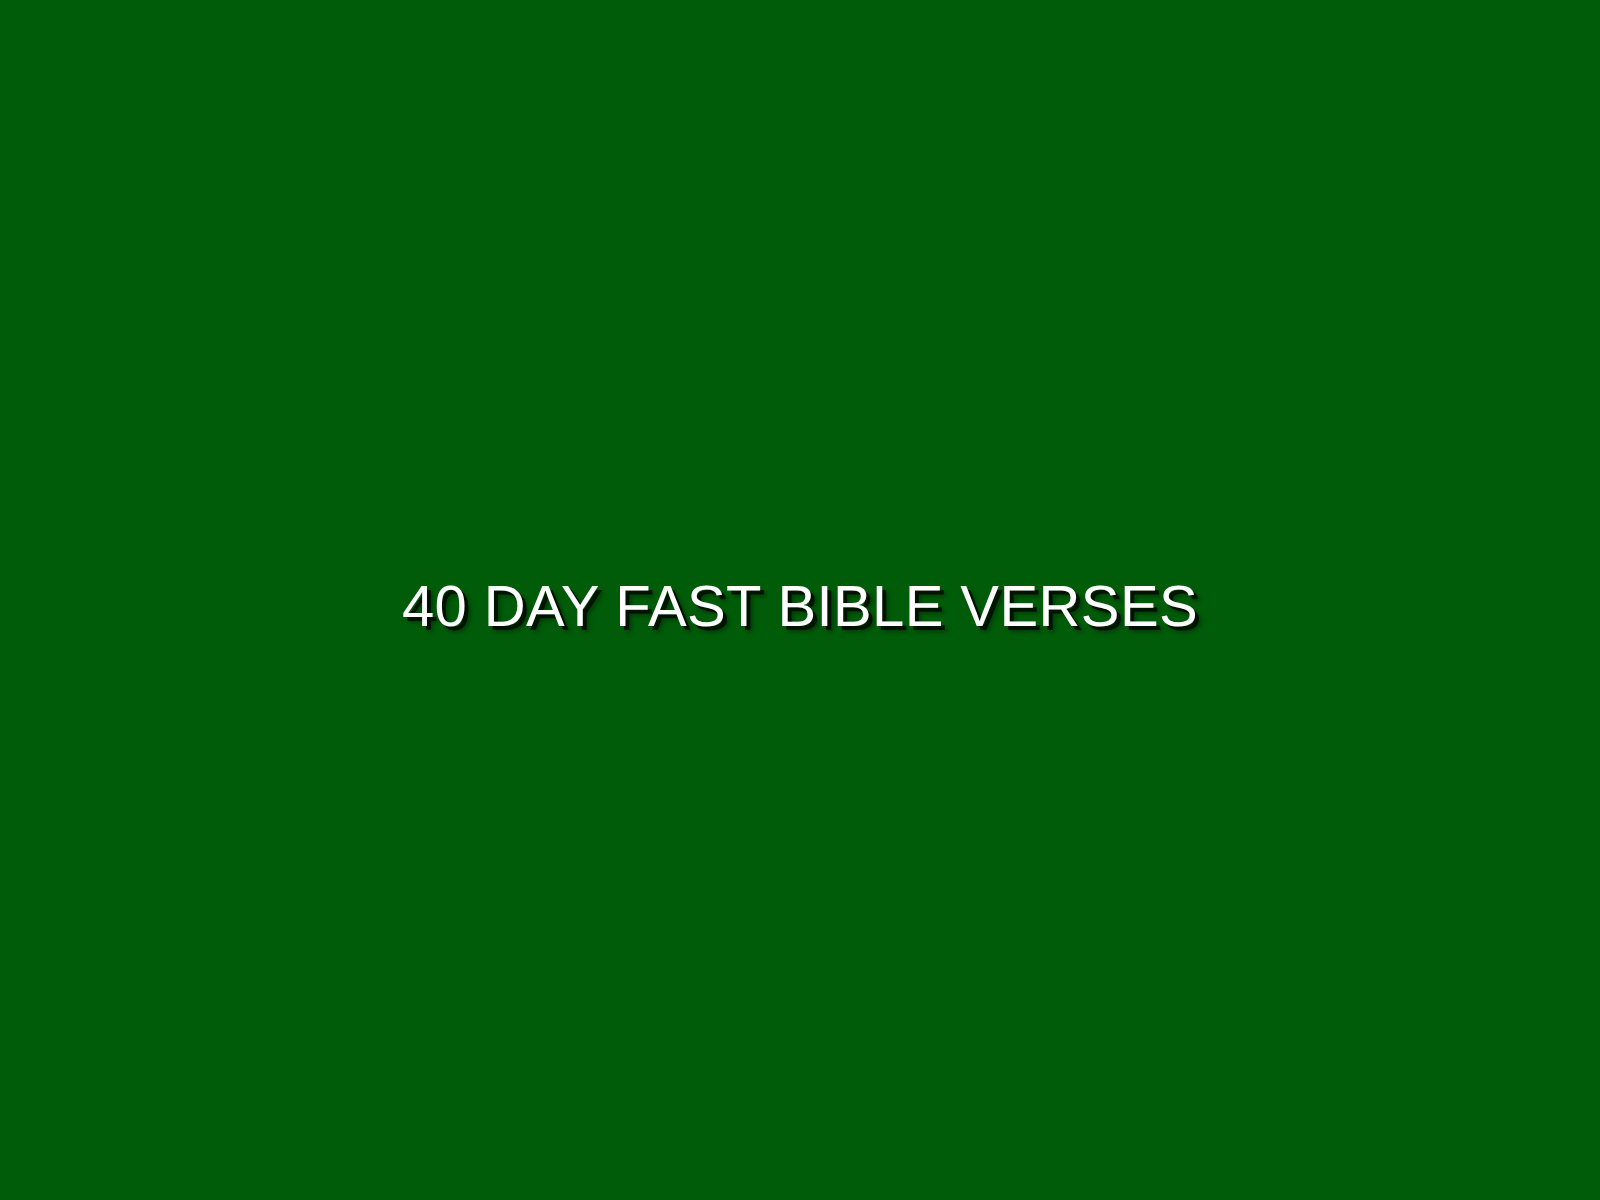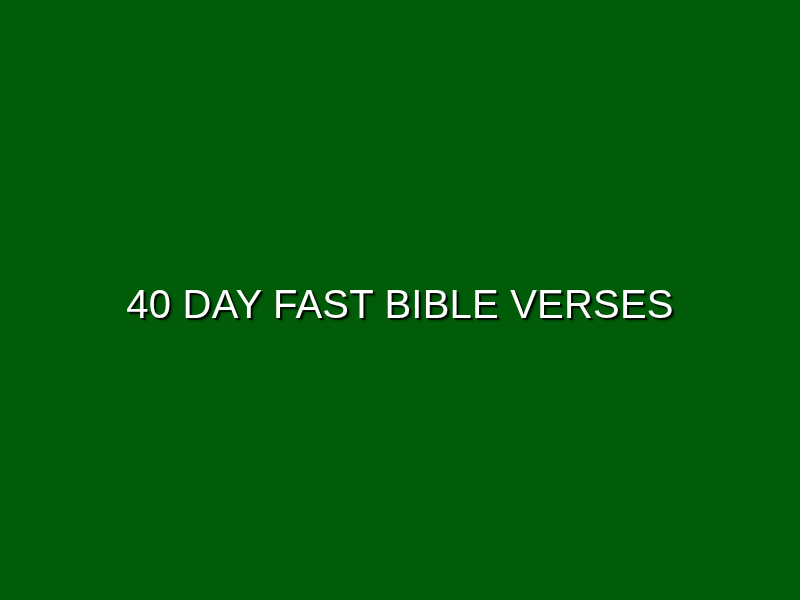--- a/index.html
+++ b/index.html
@@ -38,21 +38,21 @@
     bottom: 0;
     display: flex;
     align-items: center;
     justify-content: center;
 
     
     padding-top: 8px;
 
     margin: 16px;
     font-family: "Liberation Sans", sans-serif;
-    font-size: 40px;
+    font-size: 29px;
     font-weight: 400;
     line-height: 1;
     letter-spacing: 0.2px;
     white-space: nowrap;
     text-align: left;
     color: #ffffff;
     text-shadow: 2px 2px 0 rgba(0, 0, 0, 0.72),
                  3px 3px 2px rgba(0, 0, 0, 0.35);
     user-select: none;
   }

